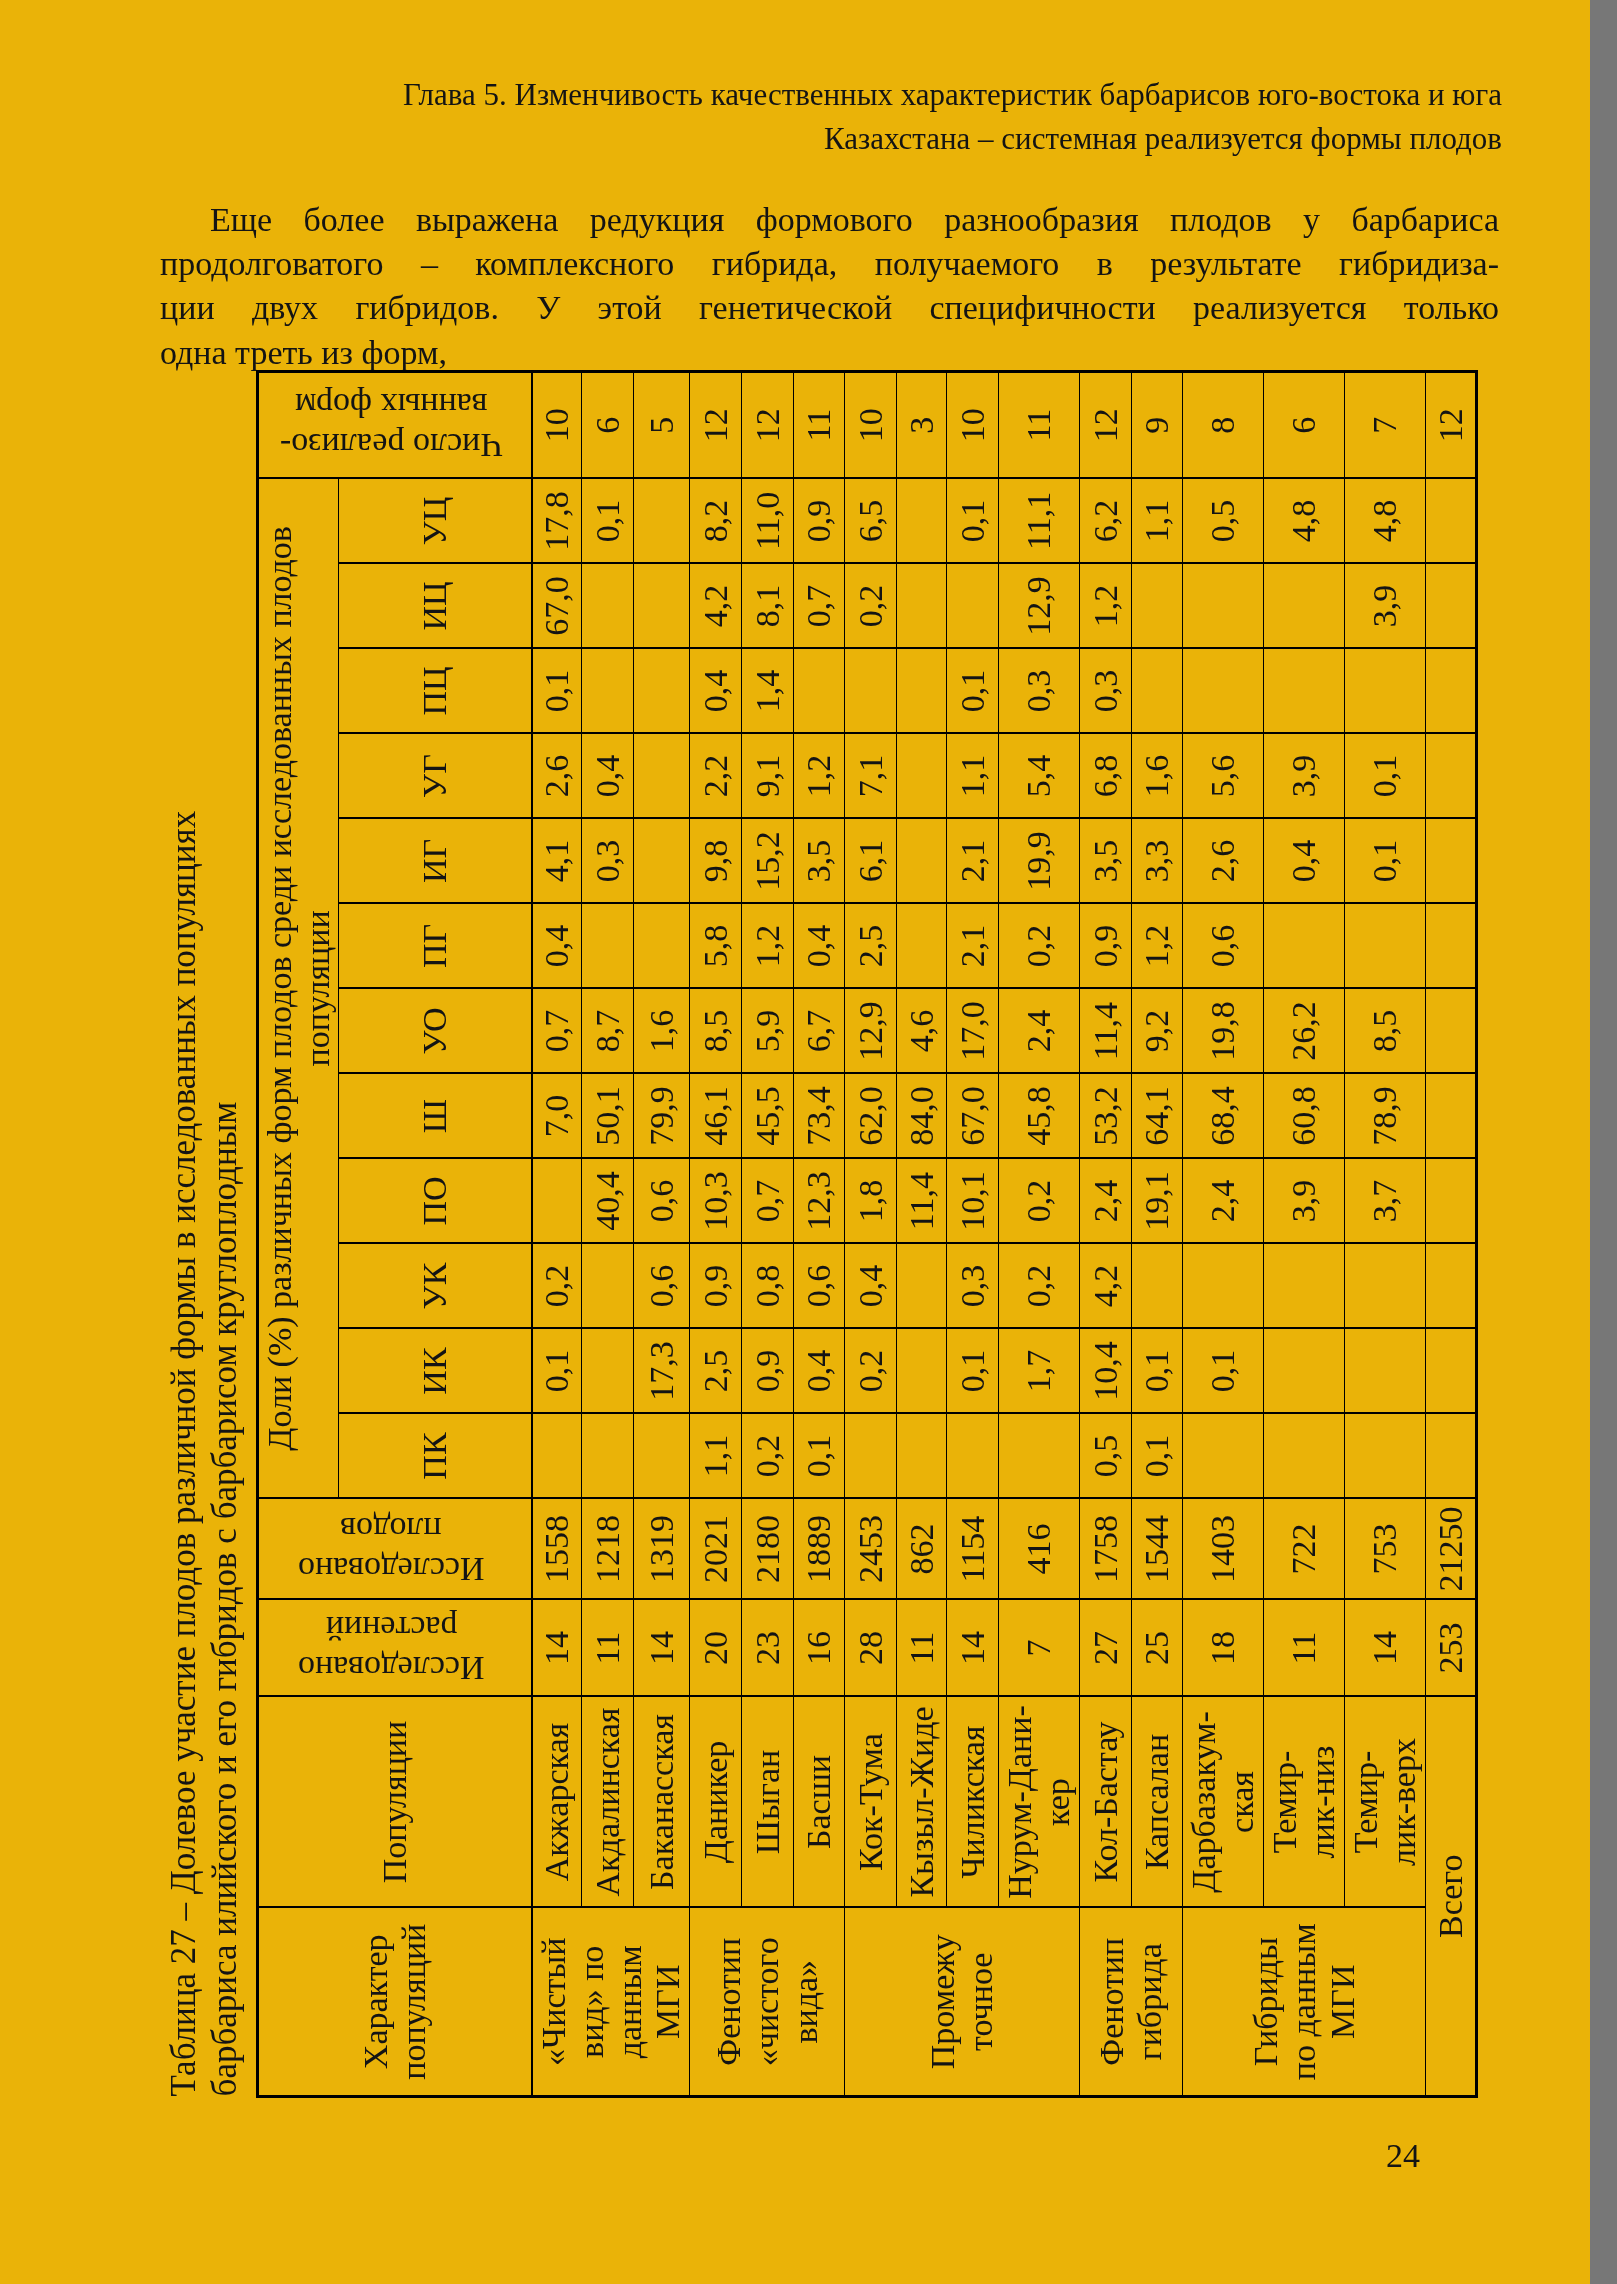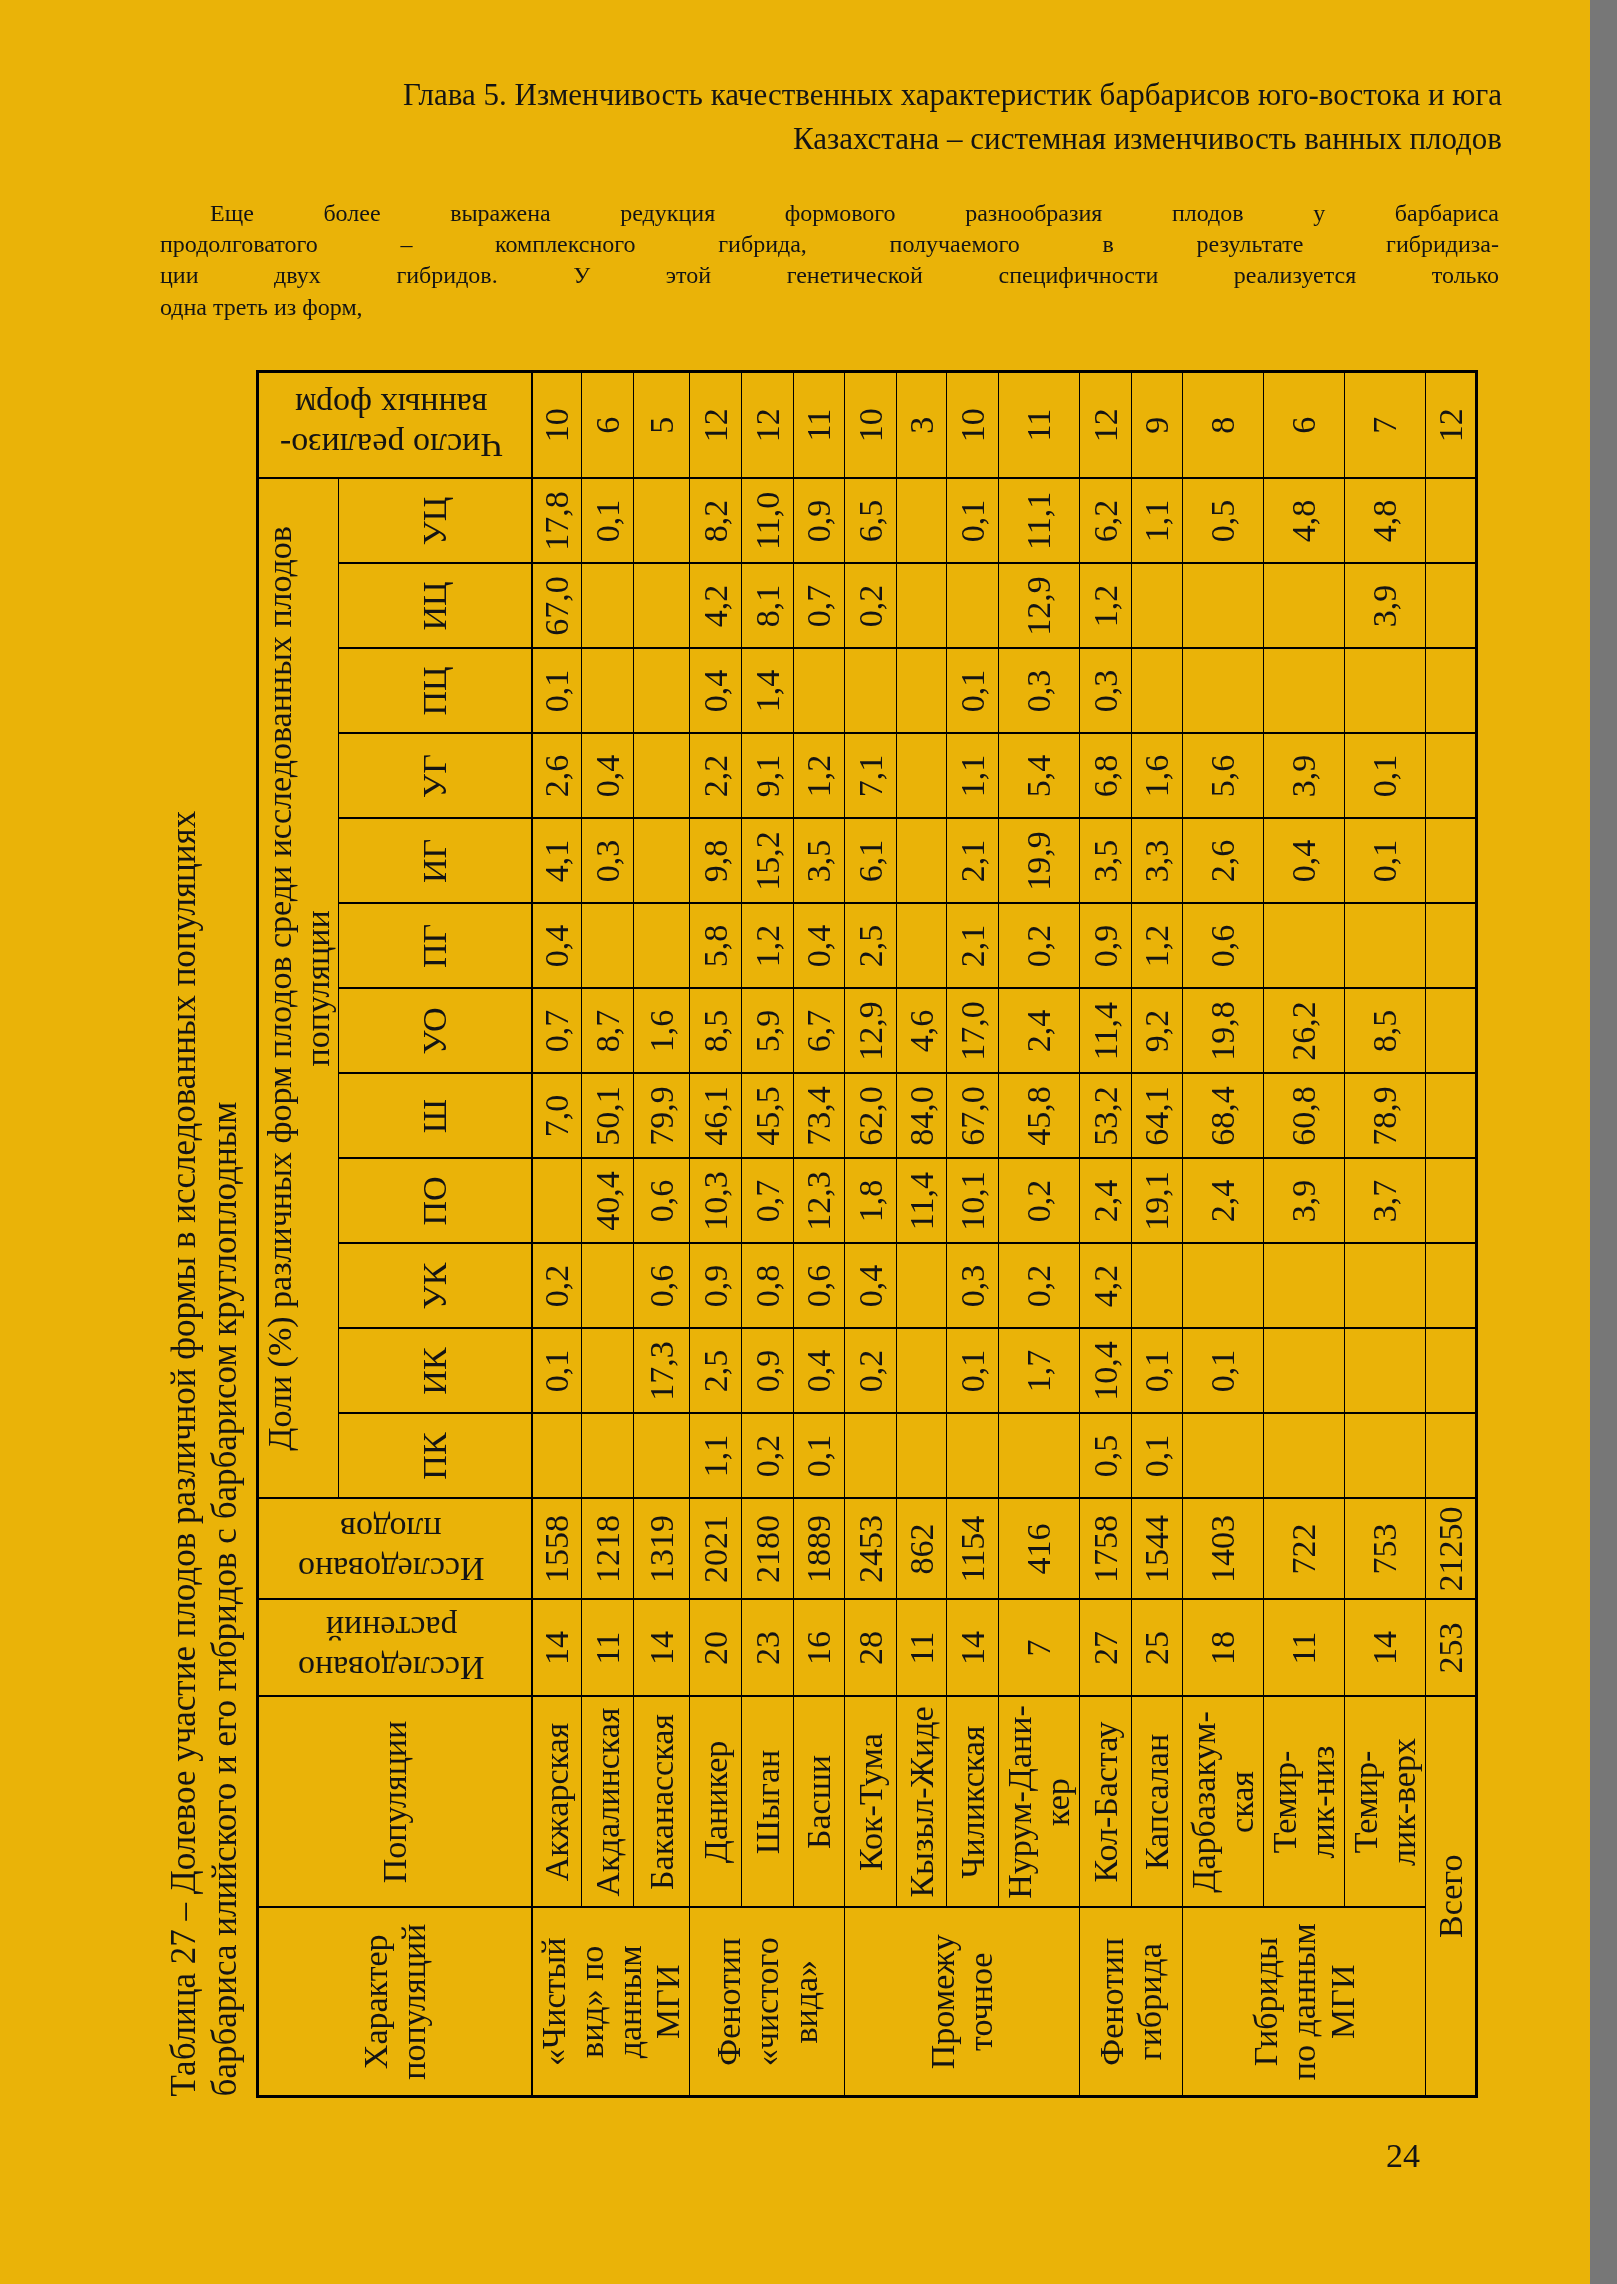--- a/index.html
+++ b/index.html
@@ -3,21 +3,21 @@
 <meta charset="utf-8">
 <style>
   html,body { margin:0; padding:0; background:#777; }
   #page {
     position:relative; width:1590px; height:2284px; background:#eab308;
     font-family:"Liberation Serif","DejaVu Serif",serif; color:#141414; overflow:hidden;
   }
   .chapter-head { position:absolute; left:201px; top:73px; width:1301px;
     text-align:right; font-size:31px; line-height:1.42; }
   .body-par { position:absolute; left:160px; top:198px; width:1339px;
-    font-size:24px; line-height:1.3; }
+    font-size:34px; line-height:1.3; }
   .pline { text-align:justify; text-align-last:justify; }
   .pline.first { text-indent:50px; }
   .pline.last { text-align:center; text-align-last:left; }
 
   .rot { position:absolute; left:164px; top:2098px; width:1724px; height:1370px;
     transform:rotate(-90deg); transform-origin:0 0; }
   .caption { font-size:35px; line-height:1.16; margin:0 0 11.3px 1.6px; white-space:pre-line; }
 
   table.main { border-collapse:collapse; table-layout:fixed; width:1720px;
     border:3.2px solid #000; }
@@ -42,21 +42,21 @@
   td.total-label { text-align:left; padding-left:8px; }
   .pagenum { position:absolute; left:1386px; top:2137px; font-size:34px; }
 </style>
 </head>
 <body>
 
 <div id="page">
 
   <div class="chapter-head">
     <div>Глава 5. Изменчивость качественных характеристик барбарисов юго-востока и юга</div>
-    <div>Казахстана – системная изменчивость ванных плодов</div>
+    <div>Казахстана – системная реализуется формы плодов</div>
   </div>
 
   <div class="body-par" id="body-par">
       <div class="pline first">Еще более выражена редукция формового разнообразия плодов у барбариса</div>
       <div class="pline">продолговатого – комплексного гибрида, получаемого в результате гибридиза-</div>
       <div class="pline">ции двух гибридов. У  этой  генетической  специфичности  реализуется только</div>
       <div class="pline last">одна  треть из  форм,</div>
     </div>
 
   <div class="rot">

